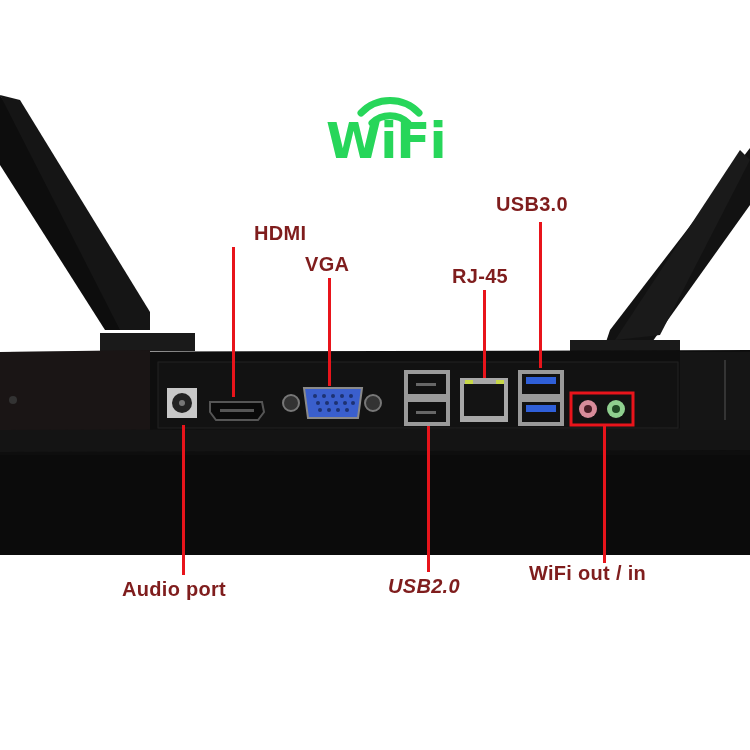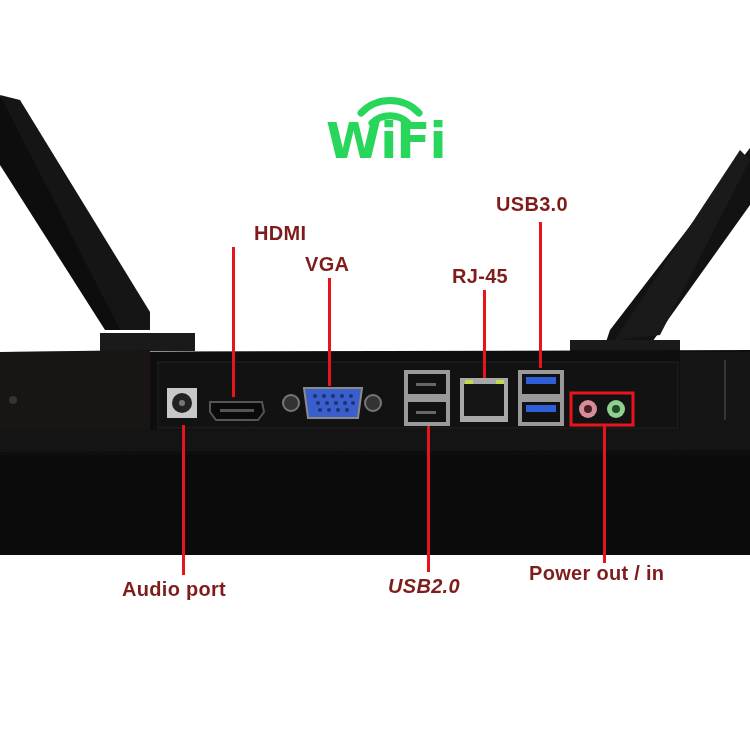--- a/index.html
+++ b/index.html
@@ -115,13 +115,13 @@
 <div class="leader" style="left:182px;top:425px;height:150px;"></div>
 <div class="leader" style="left:427px;top:426px;height:146px;"></div>
 <div class="leader" style="left:603px;top:425px;height:138px;"></div>
 
 <div class="label" style="left:206px;top:222px;margin-left:48px;">HDMI</div>
 <div class="label" style="left:305px;top:253px;">VGA</div>
 <div class="label" style="left:452px;top:265px;">RJ-45</div>
 <div class="label" style="left:496px;top:193px;">USB3.0</div>
 <div class="label" style="left:122px;top:578px;">Audio port</div>
 <div class="label" style="left:388px;top:575px;font-style:italic;">USB2.0</div>
-<div class="label" style="left:529px;top:562px;">Power out / in</div>
+<div class="label" style="left:529px;top:562px;">WiFi out / in</div>
 
 </body></html>

